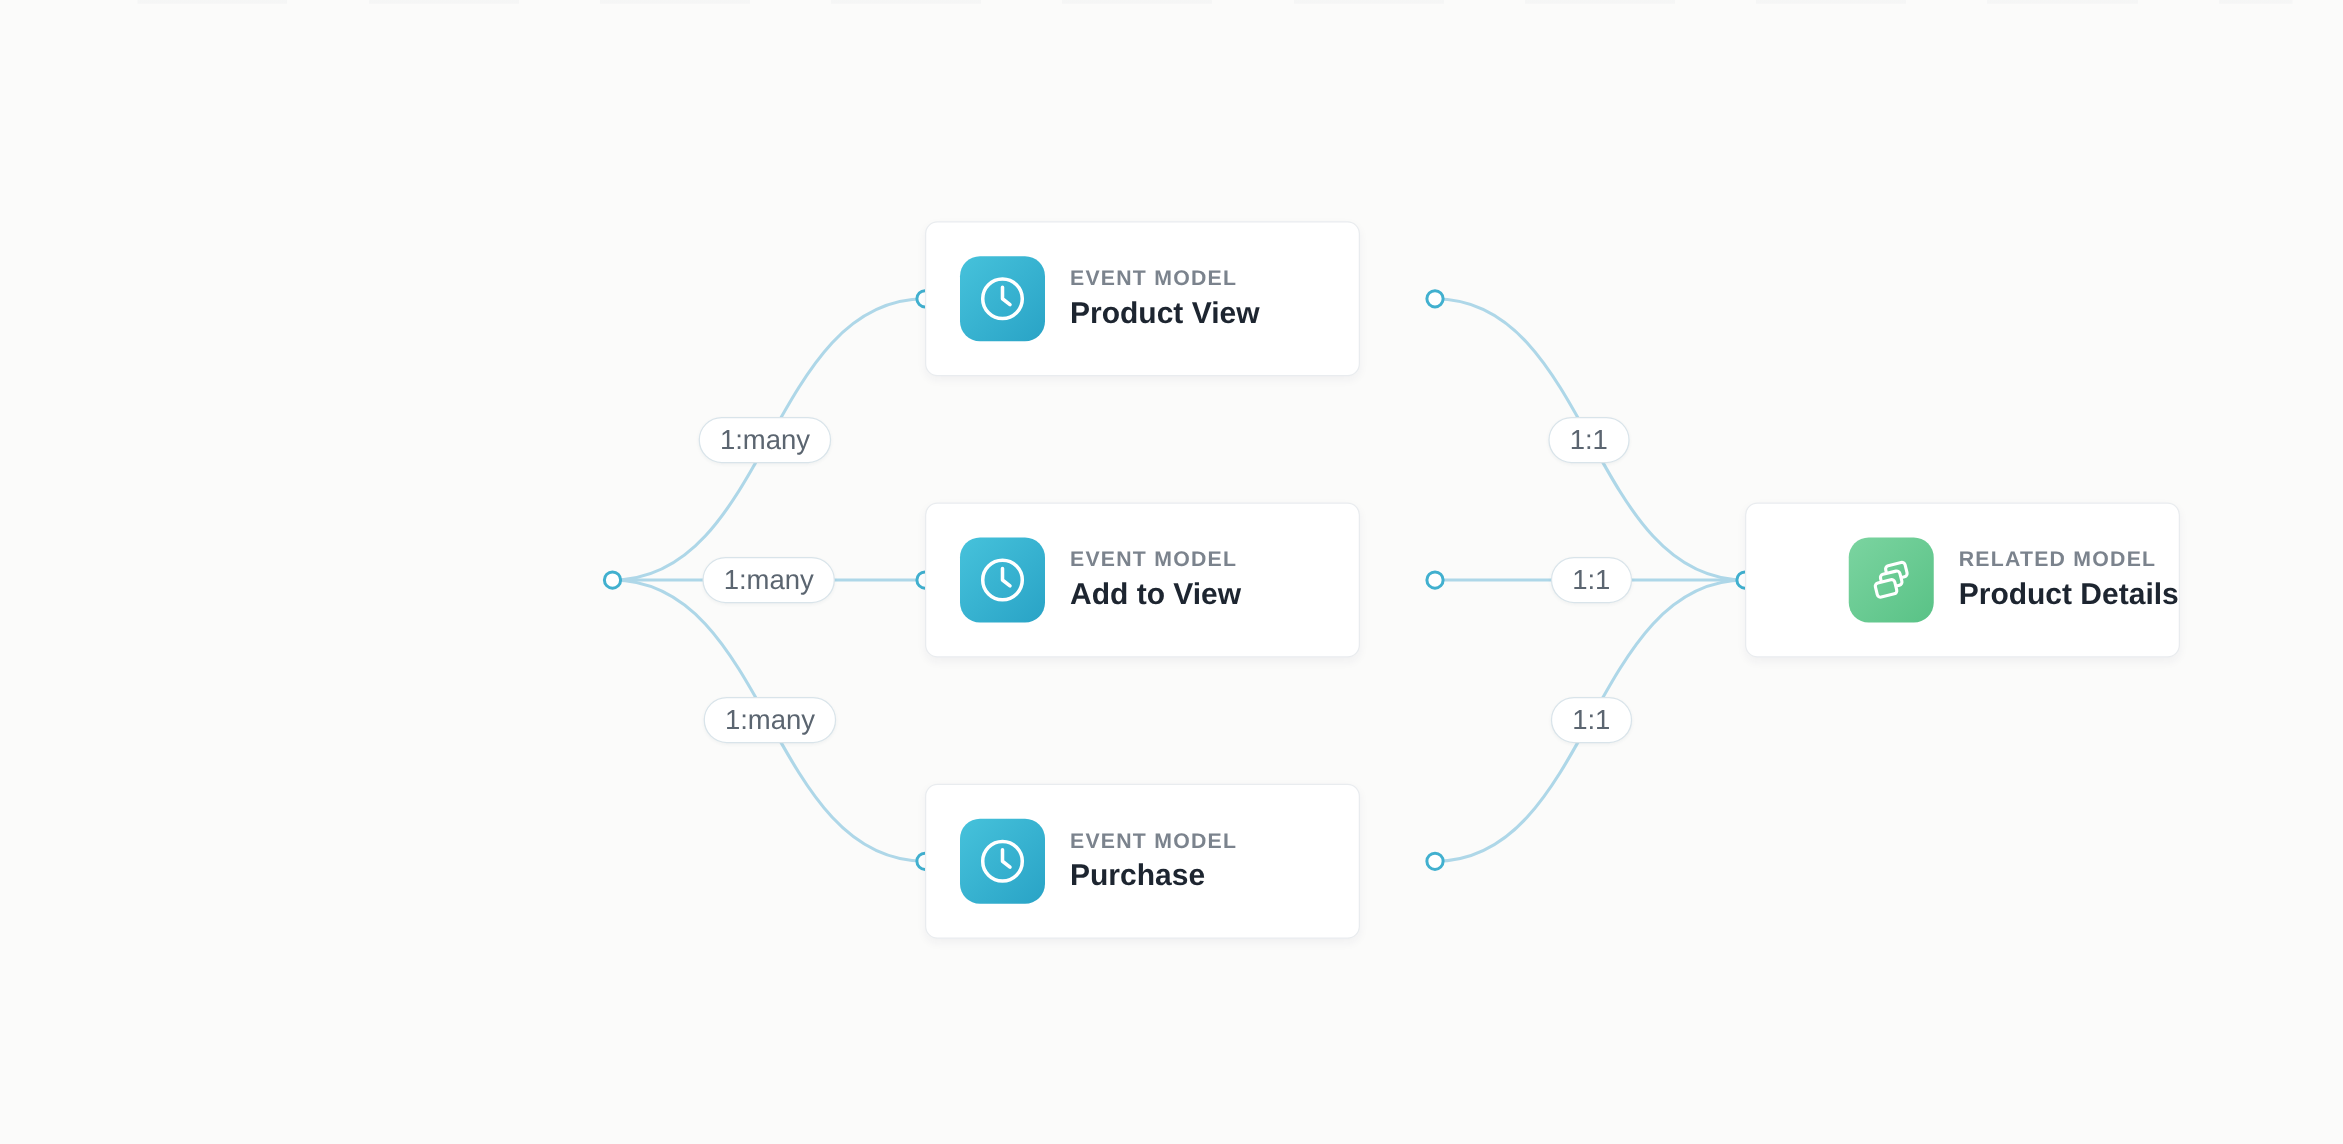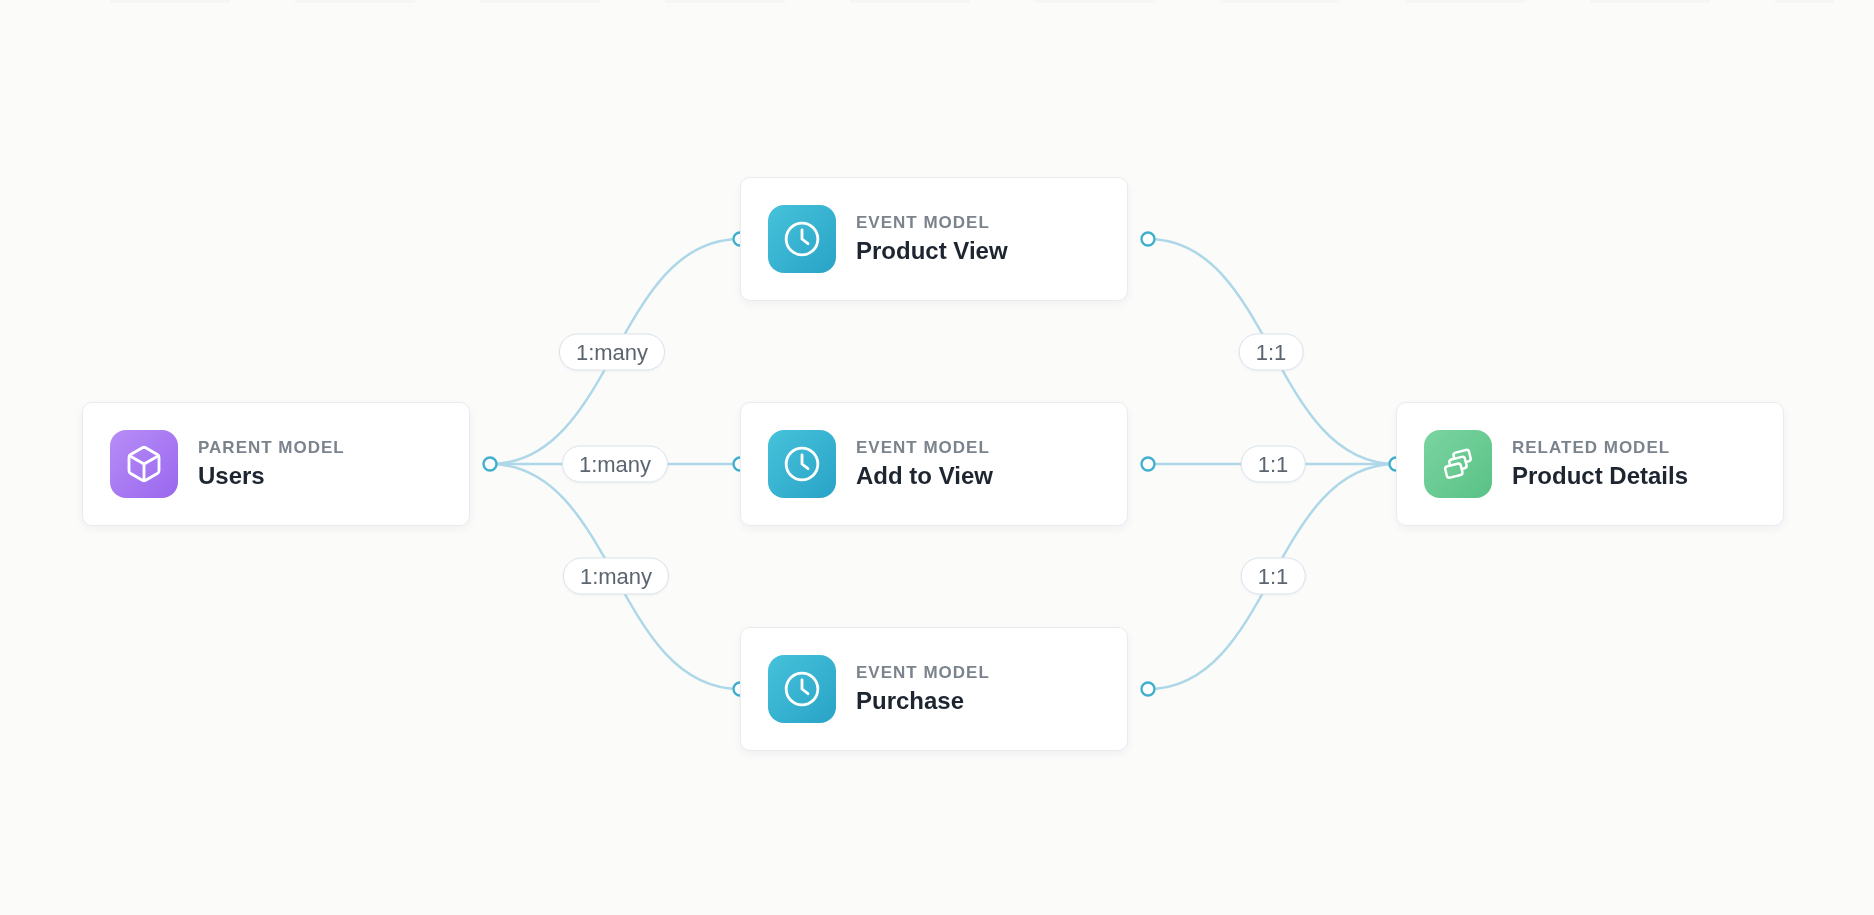--- a/index.html
+++ b/index.html
@@ -11,21 +11,21 @@
     overflow:hidden;
   }
   .top-artifact{
     position:absolute;top:0;left:110px;right:40px;height:3px;
     background:repeating-linear-gradient(90deg,#f3f4f4 0 120px,#fbfbfa 120px 185px);
     opacity:.7;
   }
   .edge-layer{position:absolute;top:0;left:0;}
   .node{
     position:absolute;
-    width:388px;height:124px;
+    width:348px;height:124px;
     background:#ffffff;
     border:1px solid #e9ecef;
     border-radius:10px;
     box-shadow:0 3px 8px rgba(30,45,70,0.05);
     display:flex;align-items:center;
     box-sizing:border-box;
   }
   .node-icon{
     width:68px;height:68px;
     margin-left:27px;
@@ -82,33 +82,20 @@
       <circle cx="740" cy="239" r="6.5"></circle>
       <circle cx="1148" cy="239" r="6.5"></circle>
       <circle cx="740" cy="464" r="6.5"></circle>
       <circle cx="1148" cy="464" r="6.5"></circle>
       <circle cx="740" cy="689" r="6.5"></circle>
       <circle cx="1148" cy="689" r="6.5"></circle>
       <circle cx="1396" cy="464" r="6.5"></circle>
     </g>
   </svg>
 
-  <div class="node" style="left:82px;top:402px;">
-    <div class="node-icon icon-purple">
-      <svg viewBox="0 0 24 24" fill="none" stroke="#ffffff" stroke-width="1.7" stroke-linecap="round" stroke-linejoin="round">
-        <path d="M21 8a2 2 0 0 0-1-1.73l-7-4a2 2 0 0 0-2 0l-7 4A2 2 0 0 0 3 8v8a2 2 0 0 0 1 1.73l7 4a2 2 0 0 0 2 0l7-4A2 2 0 0 0 21 16Z"></path>
-        <path d="m3.3 7 8.7 5 8.7-5"></path>
-        <path d="M12 22V12"></path>
-      </svg>
-    </div>
-    <div class="node-text">
-      <span class="node-type">PARENT MODEL</span>
-      <span class="node-name">Users</span>
-    </div>
-  </div>
 
   <div class="node" style="left:740px;top:177px;">
     <div class="node-icon icon-teal">
       <svg viewBox="0 0 24 24" fill="none" stroke="#ffffff" stroke-width="1.7" stroke-linecap="round" stroke-linejoin="round">
         <circle cx="12" cy="12" r="9.5"></circle>
         <path d="M12 6.5 V12 L15.6 14.8"></path>
       </svg>
     </div>
     <div class="node-text">
       <span class="node-type">EVENT MODEL</span>
@@ -135,21 +122,21 @@
         <circle cx="12" cy="12" r="9.5"></circle>
         <path d="M12 6.5 V12 L15.6 14.8"></path>
       </svg>
     </div>
     <div class="node-text">
       <span class="node-type">EVENT MODEL</span>
       <span class="node-name">Purchase</span>
     </div>
   </div>
 
-  <div class="node" style="left:1396px;top:402px;">
+  <div class="node" style="left:1396px;top:402px;justify-content:flex-end;">
     <div class="node-icon icon-green">
       <svg viewBox="0 0 24 24">
         <defs>
           <linearGradient id="greenfill" gradientUnits="userSpaceOnUse" x1="0" y1="0" x2="24" y2="24">
             <stop offset="0" stop-color="#7bd4a0"></stop>
               <stop offset="1" stop-color="#59c286"></stop>
           </linearGradient>
         </defs>
         <g transform="rotate(-14 12 12)" fill="url(#greenfill)" stroke="#ffffff" stroke-width="1.5" stroke-linejoin="round">
           <rect x="10.6" y="5.0" width="9.6" height="7" rx="1.6"></rect>

